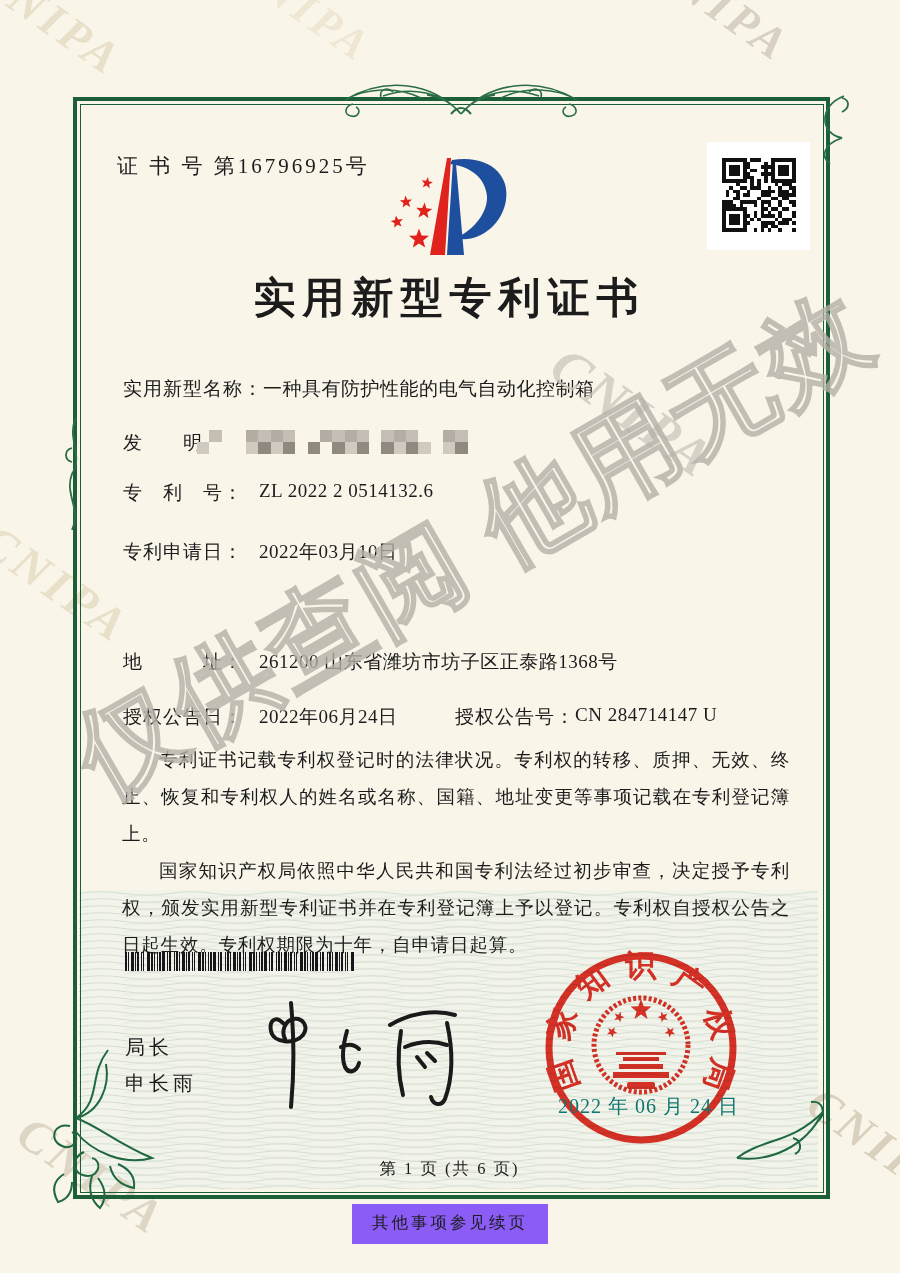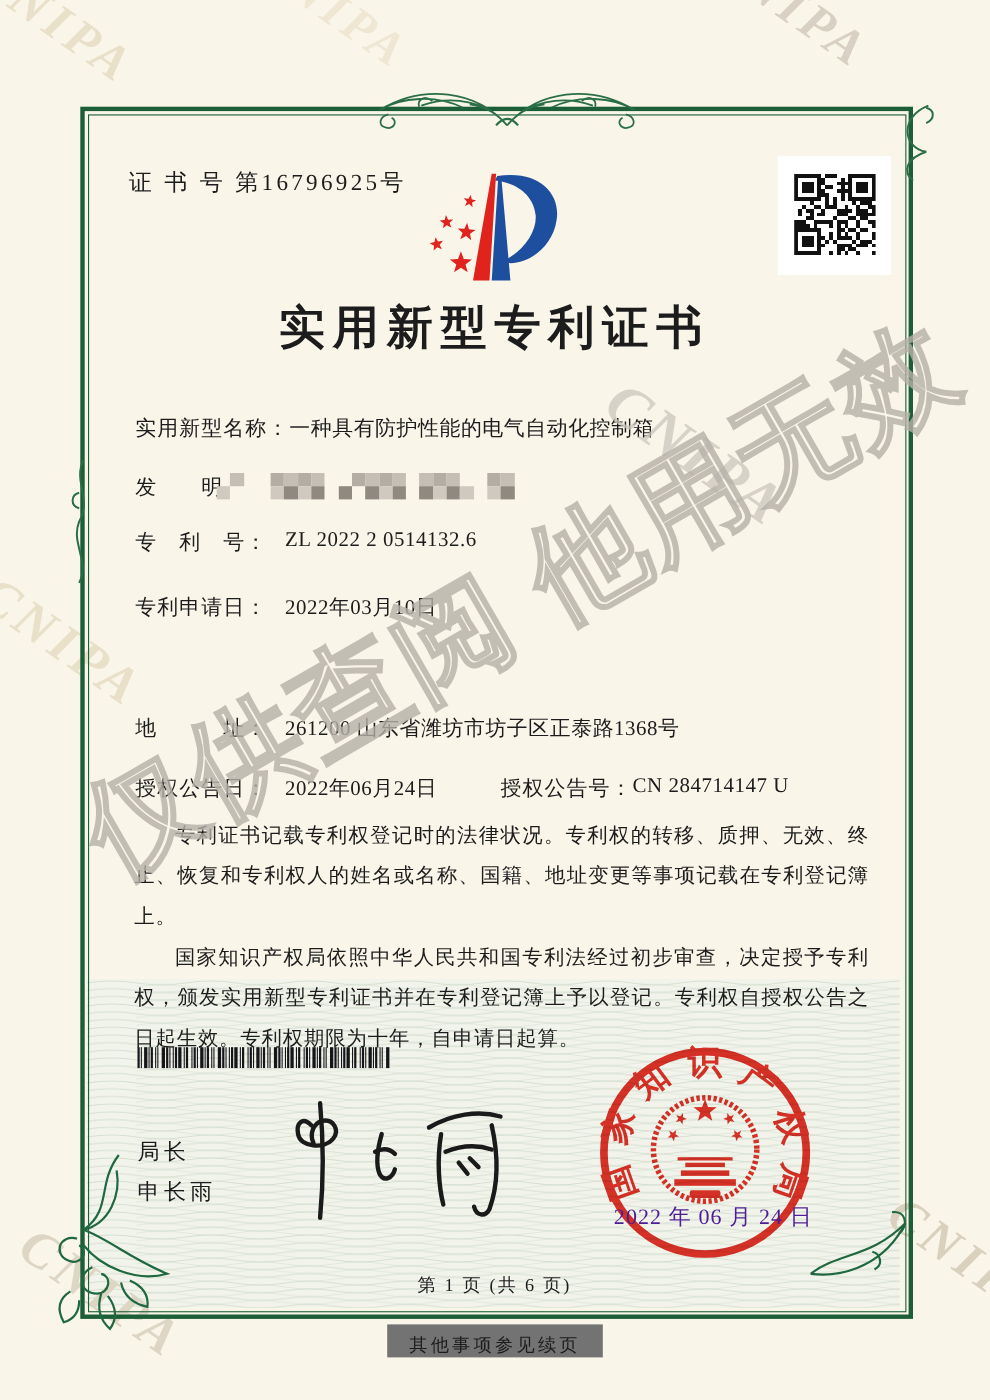--- a/index.html
+++ b/index.html
@@ -44,25 +44,25 @@
   #barcode div{height:100%;}
   
   #director-title{position:absolute;left:125px;top:1034px;font-size:20px;letter-spacing:4px;
       font-family:"Liberation Sans","DejaVu Sans",sans-serif;z-index:3;}
   #director-name{position:absolute;left:125px;top:1070px;font-size:20px;letter-spacing:4px;
       font-family:"Liberation Sans","DejaVu Sans",sans-serif;z-index:3;}
   #signature{position:absolute;left:255px;top:995px;z-index:3;}
   
   #seal{position:absolute;left:541px;top:948px;z-index:4;mix-blend-mode:multiply;opacity:.93;}
   #seal-date{position:absolute;left:558px;top:1093px;width:200px;font-size:20px;
-             letter-spacing:1px;color:#4c1d95;z-index:5;}
+             letter-spacing:1px;color:#0f766e;z-index:5;}
   
   #page-info{position:absolute;left:73px;top:1158px;width:753px;text-align:center;
              font-size:16.5px;letter-spacing:2px;z-index:3;}
-  #footer-note{position:absolute;left:352px;top:1204px;width:196px;height:30px;background:#737373;
+  #footer-note{position:absolute;left:352px;top:1204px;width:196px;height:40px;background:#8b5cf6;
                text-align:center;line-height:38px;font-size:16.5px;letter-spacing:3px;z-index:3;}
   .ornament{position:absolute;z-index:2;pointer-events:none;}
 </style>
 </head>
 <body>
 
 <div id="page">
 
   <svg id="waves" width="739" height="299">
     <defs>

